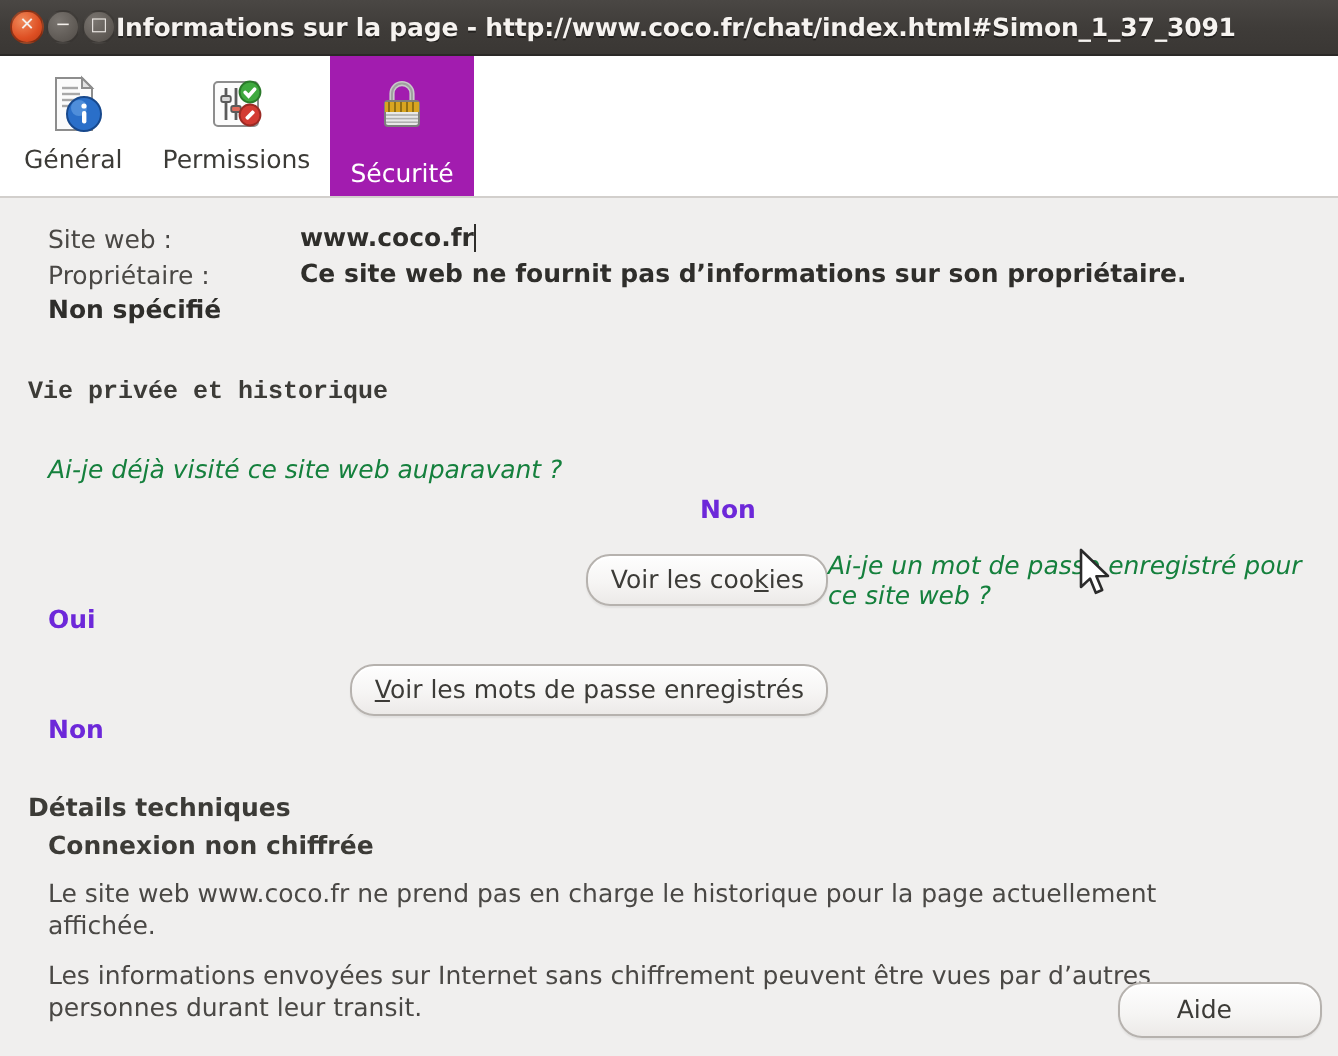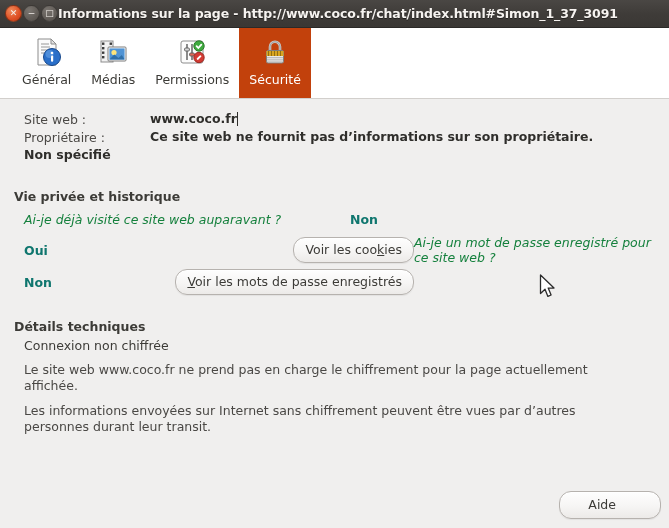--- a/index.html
+++ b/index.html
@@ -65,35 +65,36 @@
     text-shadow: 0 1px 0 rgba(0,0,0,0.45);
   }
 
   
   .toolbar {
     height: 71px;
     background: #ffffff;
     border-bottom: 1px solid #d2cfcc;
     display: flex;
     align-items: stretch;
-    padding-left: 12px;
+    padding-left: 2px;
     box-sizing: border-box;
   }
   .tab {
     display: flex;
     flex-direction: column;
     align-items: center;
     justify-content: flex-start;
     padding: 7px 10px 4px 10px;
     box-sizing: border-box;
     cursor: default;
     min-width: 52px;
   }
   .tab.selected {
-    background: #c2410c;
+    background: #a21caf;
+    justify-content: space-between;
   }
   .tab .tab-icon {
     width: 34px;
     height: 34px;
     display: flex;
     align-items: center;
     justify-content: center;
   }
   .tab .tab-label {
     margin-top: 3px;
@@ -113,21 +114,21 @@
     padding: 12px 16px 0 14px;
     box-sizing: border-box;
     overflow: hidden;
   }
   .sect-title {
     font-size: 12.5px;
     font-weight: bold;
     color: #3c3b37;
     margin: 0 0 4px 0;
   }
-  .sect-title.sp2 { margin-top: 27px; }
+  .sect-title.sp2 { margin-top: 27px; font-family: Liberation Mono, monospace; }
   .sect-title.sp3 { margin-top: 24px; }
 
   .idgrid {
     display: grid;
     grid-template-columns: 126px 1fr;
     row-gap: 2px;
     padding-left: 10px;
     font-size: 12.5px;
   }
   .idgrid .lbl { color: #4a4845; padding-top: 1px; }
@@ -142,40 +143,40 @@
   }
 
   .privgrid {
     display: grid;
     grid-template-columns: 326px 64px 1fr;
     align-items: center;
     padding-left: 10px;
     font-size: 12.5px;
   }
   .privgrid .q { color: #15803d; line-height: 15px; padding: 4px 0; font-style: italic; }
-  .privgrid .a { font-weight: bold; color: #0f766e; }
+  .privgrid .a { font-weight: bold; color: #6d28d9; margin-top: 40px; }
   .privgrid .btnwrap { display: flex; justify-content: flex-end; }
 
   .gbtn {
     font-family: "DejaVu Sans", "Liberation Sans", sans-serif;
     font-size: 12.5px;
     color: #3c3b37;
     background: linear-gradient(to bottom, #fefefe 0%, #f6f5f4 55%, #eceae8 100%);
     border: 1px solid #b6b2ae;
     border-radius: 12px;
     padding: 4px 11px 5px 11px;
     box-shadow: 0 1px 0 rgba(255,255,255,0.9) inset, 0 1px 1px rgba(0,0,0,0.06);
     white-space: nowrap;
     cursor: default;
   }
   .gbtn u { text-decoration: underline; }
 
   .tech-sub {
     font-size: 12.5px;
-    font-weight: normal;
+    font-weight: bold;
     color: #3c3b37;
     padding-left: 10px;
     margin-top: 2px;
   }
   .tech-p {
     font-size: 12.5px;
     color: #4a4845;
     padding-left: 10px;
     margin-top: 9px;
     line-height: 16px;
@@ -229,42 +230,20 @@
         </g>
         <circle cx="21" cy="21" r="8.5" fill="#2a6fc9" stroke="#17488c" stroke-width="1"></circle>
         <circle cx="18.5" cy="18" r="4" fill="#6ea8e8" opacity="0.55"></circle>
         <circle cx="21" cy="17" r="1.3" fill="#ffffff"></circle>
         <rect x="20" y="19.5" width="2.2" height="6.2" rx="1" fill="#ffffff"></rect>
       </svg>
     </div>
     <div class="tab-label">Général</div>
   </div>
 
-  <div class="tab">
-    <div class="tab-icon">
-      <svg width="32" height="32" viewBox="0 0 32 32">
-        <rect x="4" y="5" width="12" height="21" fill="#f2f2f2" stroke="#8d8d8d" stroke-width="1"></rect>
-        <g fill="#3d3d3d">
-          <rect x="5" y="6.5" width="2.4" height="2.4"></rect>
-          <rect x="5" y="11" width="2.4" height="2.4"></rect>
-          <rect x="5" y="15.5" width="2.4" height="2.4"></rect>
-          <rect x="5" y="20" width="2.4" height="2.4"></rect>
-          <rect x="12.6" y="6.5" width="2.4" height="2.4"></rect>
-          <rect x="12.6" y="11" width="2.4" height="2.4"></rect>
-          <rect x="12.6" y="15.5" width="2.4" height="2.4"></rect>
-          <rect x="12.6" y="20" width="2.4" height="2.4"></rect>
-        </g>
-        <rect x="11" y="11" width="18" height="14" rx="1" fill="#ffffff" stroke="#7b7b7b" stroke-width="1"></rect>
-        <rect x="12.4" y="12.4" width="15.2" height="11.2" fill="#4f93d4"></rect>
-        <circle cx="17" cy="16.5" r="2.6" fill="#ffe57a"></circle>
-        <path d="M12.4 23.6 l5-5 l4 3.4 l3.4-3 l2.8 4.6 z" fill="#2f6fa8"></path>
-      </svg>
-    </div>
-    <div class="tab-label">Médias</div>
-  </div>
 
   <div class="tab">
     <div class="tab-icon">
       <svg width="32" height="32" viewBox="0 0 32 32">
         <rect x="5" y="5" width="22" height="22" rx="2" fill="#fcfcfc" stroke="#8d8d8d" stroke-width="1"></rect>
         <g stroke="#5b5b5b" stroke-width="1.4">
           <line x1="11" y1="8" x2="11" y2="24"></line>
           <line x1="16" y1="8" x2="16" y2="24"></line>
         </g>
         <rect x="8.6" y="12" width="4.8" height="3" rx="1" fill="#d9d9d9" stroke="#5b5b5b" stroke-width="0.9"></rect>
@@ -329,21 +308,21 @@
     <div class="q">Ai-je un mot de passe enregistré pour ce site web ?</div>
     <div class="a">Non</div>
     <div class="btnwrap">
       <button class="gbtn"><u>V</u>oir les mots de passe enregistrés</button>
     </div>
 
   </div>
 
   <div class="sect-title sp3">Détails techniques</div>
   <div class="tech-sub">Connexion non chiffrée</div>
-  <div class="tech-p">Le site web www.coco.fr ne prend pas en charge le chiffrement pour la page actuellement affichée.</div>
+  <div class="tech-p">Le site web www.coco.fr ne prend pas en charge le historique pour la page actuellement affichée.</div>
   <div class="tech-p">Les informations envoyées sur Internet sans chiffrement peuvent être vues par d’autres personnes durant leur transit.</div>
 
   <div class="footer">
     <button class="gbtn">Aide</button>
   </div>
 
   <div class="cursor" id="mouse-cursor" style="left: 539px; top: 175px;">
     <svg width="18" height="26" viewBox="0 0 18 26">
       <path d="M1.5 1 L1.5 19.5 L6 15.3 L8.9 22.4 L12.1 21 L9.2 14.1 L15 14 Z" fill="#ffffff" stroke="#2b2b2b" stroke-width="1.3" stroke-linejoin="round"></path>
     </svg>

